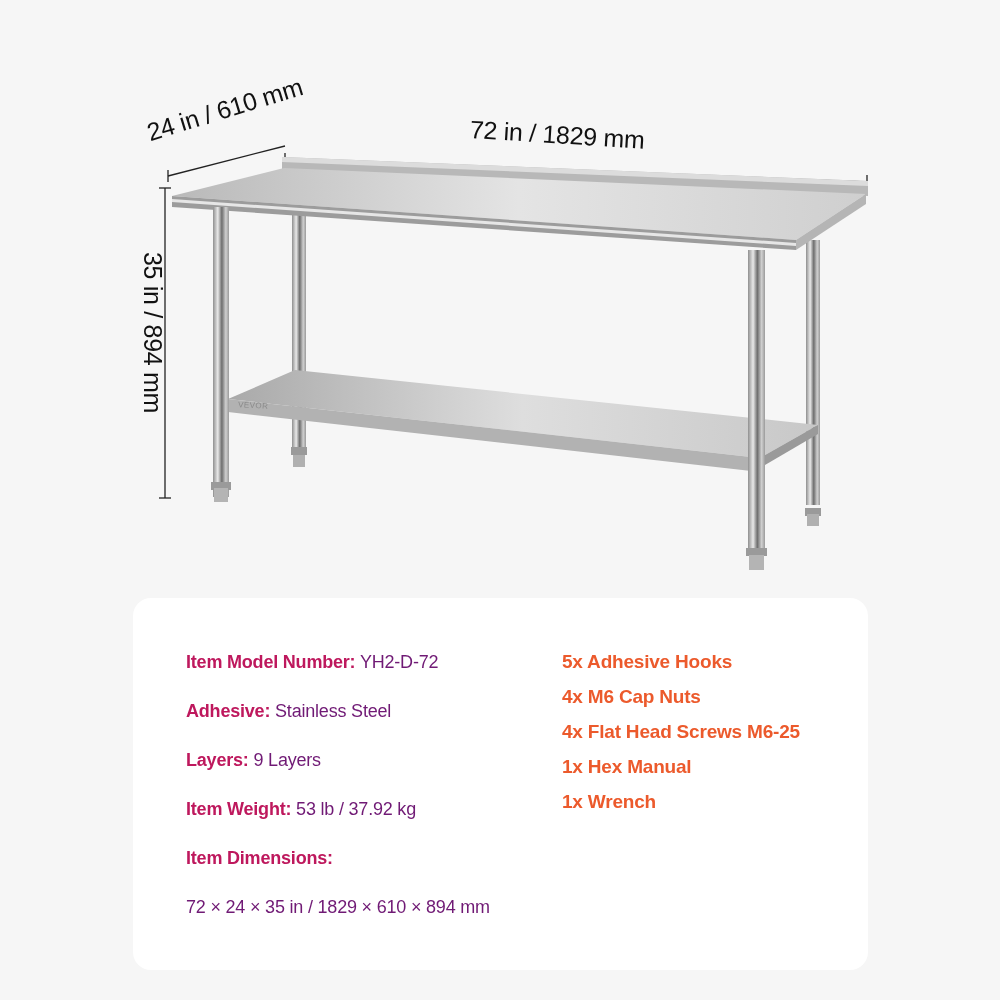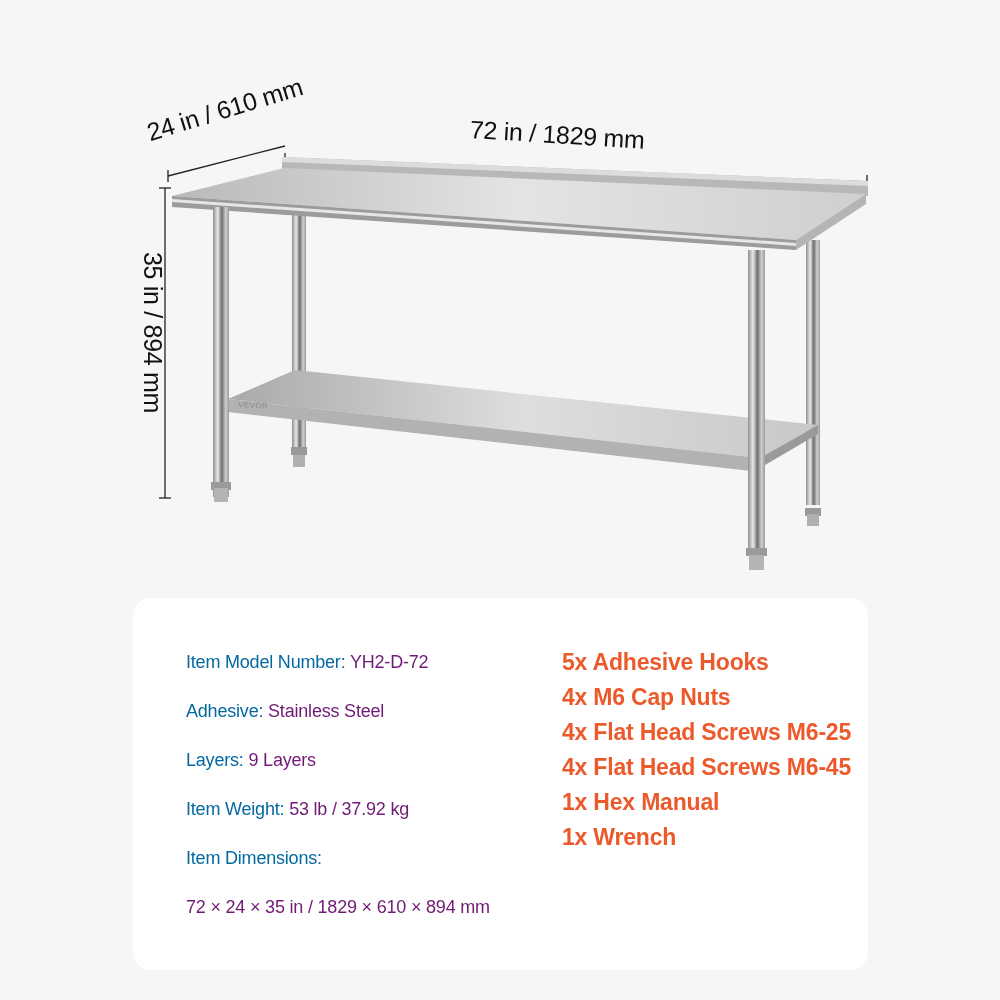--- a/index.html
+++ b/index.html
@@ -36,25 +36,25 @@
     .col-left { position: absolute; left: 53px; top: 52px; }
     .col-right { position: absolute; left: 429px; top: 52px; }
     .spec-row {
       font-size: 18px;
       height: 24px;
       line-height: 24px;
       margin-bottom: 25px;
       white-space: nowrap;
       letter-spacing: -0.2px;
     }
-    .spec-label { color: #0369a1; font-weight: 400; text-align: right; }
+    .spec-label { color: #be185d; font-weight: 700; text-align: right; }
     .spec-value { color: #701a75; font-weight: 400; margin-top: 48px; }
     .acc-title { font-size: 18px; line-height: 24px; height: 24px; margin-bottom: 11px; color: #1a1a1a; letter-spacing: -0.2px; }
     .acc-item {
-      font-size: 23px; font-weight: 700; color: #ec5a2c;
+      font-size: 19px; font-weight: 700; color: #ec5a2c;
       line-height: 24px; height: 24px; margin-bottom: 11px;
       white-space: nowrap; letter-spacing: -0.2px;
     }
     .brand-mark {
       position: absolute; left: 238px; top: 401px;
       font-size: 8px; color: #8a8a8a; letter-spacing: 0.5px;
       transform: rotate(3deg);
     }
   </style>
 </head>
@@ -149,17 +149,16 @@
     </div>
     <div class="spec-row">
       <span class="spec-value">72 × 24 × 35 in / 1829 × 610 × 894 mm</span>
     </div>
   </div>
 
   <div class="col-right">
     <div class="acc-item">5x Adhesive Hooks</div>
     <div class="acc-item">4x M6 Cap Nuts</div>
     <div class="acc-item">4x Flat Head Screws M6-25</div>
-    <div class="acc-item">4x Flat Head Screws M6-45</div>
     <div class="acc-item">1x Hex Manual</div>
     <div class="acc-item">1x Wrench</div>
   </div>
 </div>
 
 </body></html>

